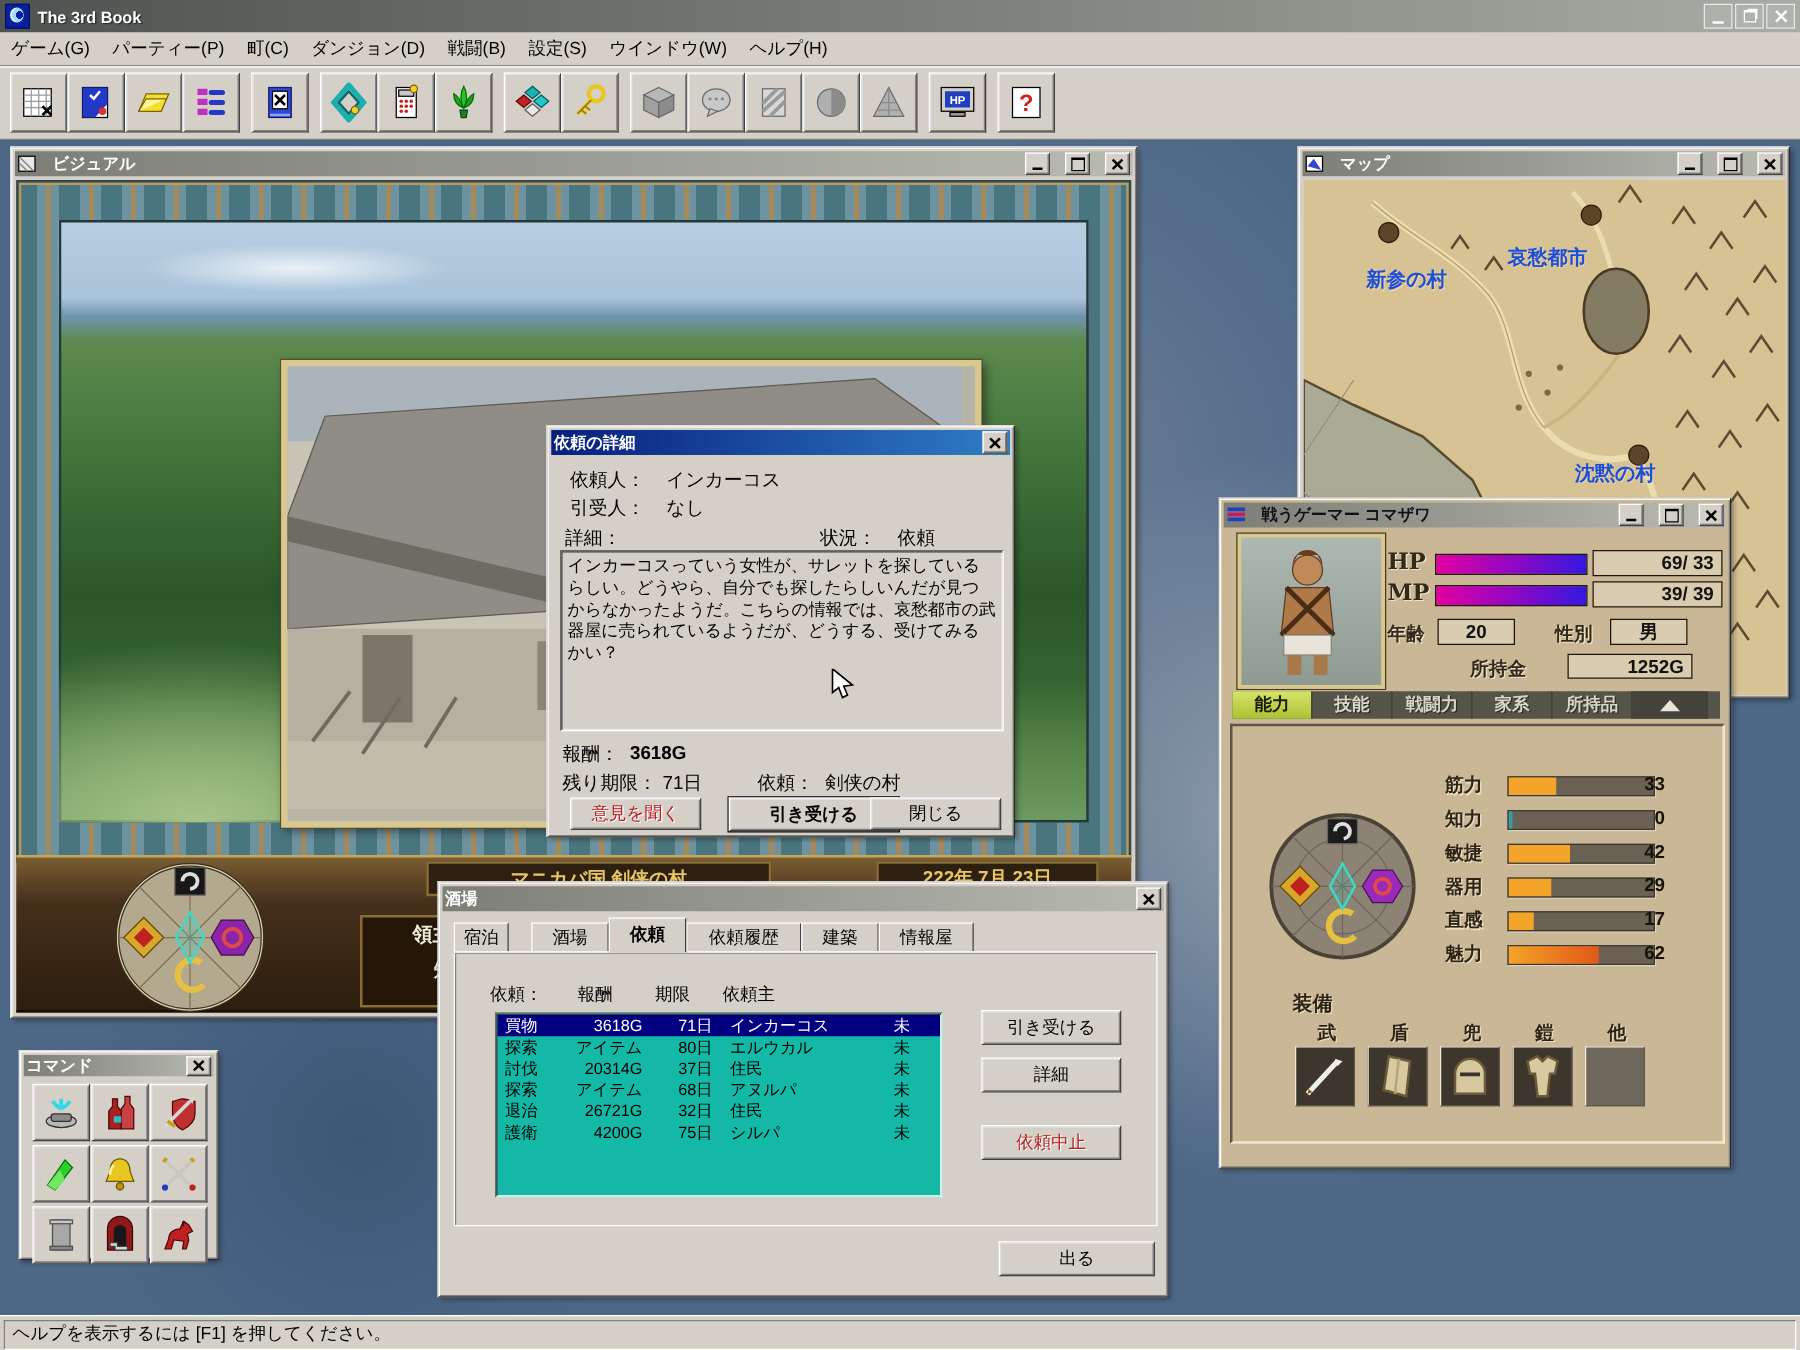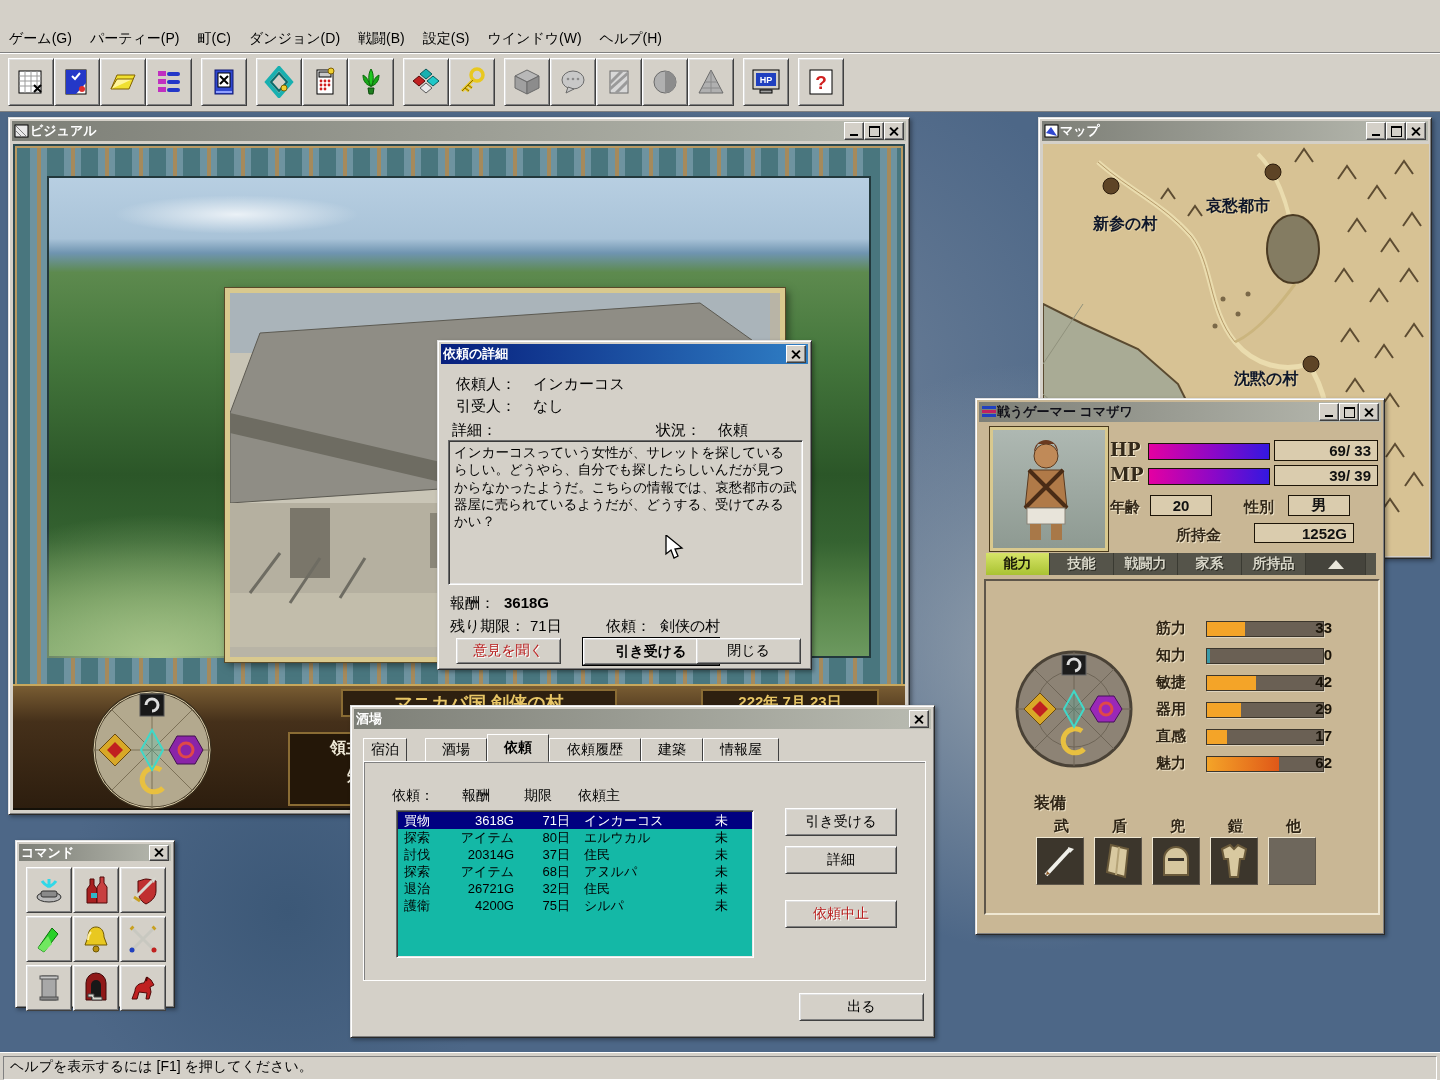--- a/index.html
+++ b/index.html
@@ -32,21 +32,21 @@
   #statusbar{position:absolute;left:0;top:1052px;width:1440px;height:28px;background:#d4d0c8;border-top:1px solid #fff;box-sizing:border-box;padding:3px;}
   #statusbar .field{height:20px;border:1px solid;border-color:#808080 #fff #fff #808080;padding:1px 6px;font-size:14px;}
   
   #mdi{position:absolute;left:0;top:112px;width:1440px;height:940px;
     background:radial-gradient(circle 420px at 72% 58%, #93a0ad 0%, rgba(147,160,173,0) 70%),
                radial-gradient(circle 300px at 20% 85%, #3c5877 0%, rgba(60,88,119,0) 75%),
                radial-gradient(circle 500px at 55% 30%, #6d8098 0%, rgba(109,128,152,0) 70%),
                #4d6787;overflow:hidden;}
   .win{position:absolute;background:#d4d0c8;border:1px solid;border-color:#dfdfdf #2a2a2a #2a2a2a #dfdfdf;
     box-shadow:inset 1px 1px 0 #fff, inset -1px -1px 0 #808080, 2px 2px 4px rgba(0,0,0,.35);box-sizing:border-box;}
-  .tb{height:20px;margin:3px;display:flex;align-items:center;padding:0 2px;color:#fff;font-weight:bold;font-size:13px;gap:0;}
+  .tb{height:20px;margin:3px;display:flex;align-items:center;padding:0 2px;color:#fff;font-weight:bold;font-size:13px;gap:12px;}
   .tb.inactive{background:linear-gradient(90deg,#7d7f77,#b9bbb1);}
   .tb.active{background:linear-gradient(90deg,#071f7d,#2f7ec4);}
   .tb .cap{flex:1;white-space:nowrap;overflow:hidden;}
   .cbtn{width:18px;height:16px;background:#d4d0c8;border:1px solid;border-color:#fff #404040 #404040 #fff;
     box-shadow:inset -1px -1px 0 #808080;display:flex;align-items:center;justify-content:center;}
   .cbtn .g-min{background:#000;margin-top:8px;width:8px;}
   .cbtn .g-max{border-color:#000;}
   .xg{position:relative;width:9px;height:9px;}
   .xg:before,.xg:after{content:"";position:absolute;left:3.5px;top:-1px;width:2px;height:11px;background:#000;}
   .xg:before{transform:rotate(45deg);} .xg:after{transform:rotate(-45deg);}
@@ -98,27 +98,42 @@
   
   .cmdbtn{width:44px;height:44px;background:#d4d0c8;border:1px solid;border-color:#fff #404040 #404040 #fff;
     box-shadow:inset 1px 1px 0 #dfdfdf, inset -1px -1px 0 #808080;display:flex;align-items:center;justify-content:center;}
   
   .lrow{display:flex;height:17px;line-height:17px;font-size:13px;white-space:nowrap;}
   .lrow.sel{background:#000080;color:#fff;}
   .lrow span{display:inline-block;}
   .c1{width:46px;padding-left:6px;} .c2{width:64px;text-align:right;} .c3{width:56px;text-align:right;} .c4{width:125px;padding-left:14px;} .c5{flex:1;text-align:left;padding-left:6px;}
   .qd-lbl{position:absolute;font-size:15px;}
   #cursor{position:absolute;z-index:99;}
-  .maplabel{position:absolute;font-weight:bold;font-size:16px;color:#0f172a;text-shadow:1px 1px 0 rgba(230,214,170,.8);white-space:nowrap;z-index:3;}
+  .maplabel{position:absolute;font-weight:bold;font-size:16px;color:#1d4ed8;text-shadow:1px 1px 0 rgba(230,214,170,.8);white-space:nowrap;z-index:3;}
 </style>
 </head>
 <body>
 
 <div id="screen">
 
+  <div id="titlebar">
+    <div class="applogo"></div>
+    <div class="ttl">The 3rd Book</div>
+    <div class="wbtns">
+      <div class="obtn">
+          <div class="g-min"></div>
+        </div>
+      <div class="obtn">
+          <div class="g-rest"></div>
+        </div>
+      <div class="obtn">
+          <div class="xglyph"></div>
+        </div>
+    </div>
+  </div>
 
   <div id="menubar">
     <span class="mi">ゲーム(G)</span>
     <span class="mi">パーティー(P)</span>
     <span class="mi">町(C)</span>
     <span class="mi">ダンジョン(D)</span>
     <span class="mi">戦闘(B)</span>
     <span class="mi">設定(S)</span>
     <span class="mi">ウインドウ(W)</span>
     <span class="mi">ヘルプ(H)</span>
@@ -325,21 +340,21 @@
             </g>
           <rect x="55" y="10" width="24" height="22" fill="#181818" stroke="#555"></rect>
           <path d="M61 21a6 6 0 1 1 6 6" stroke="#ddd" stroke-width="3" fill="none"></path>
           <polygon points="14,66 30,50 46,66 30,82" fill="#d8a828" stroke="#6a4a10"></polygon>
           <polygon points="22,66 30,58 38,66 30,74" fill="#c02020"></polygon>
           <polygon points="92,52 110,52 118,66 110,80 92,80 84,66" fill="#8a24a8" stroke="#40104e"></polygon>
           <circle cx="101" cy="66" r="7" fill="none" stroke="#e04848" stroke-width="3"></circle>
           <path d="M78 104a12 12 0 1 1-2-18" stroke="#e8c040" stroke-width="5" fill="none"></path>
           <polygon points="67,46 78,66 67,86 56,66" fill="rgba(64,216,200,.25)" stroke="#40d8c8" stroke-width="2"></polygon>
         </svg>
-        <div class="plate" style="left:328px;top:5px;width:276px;height:28px;font-size:18px;">
+        <div class="plate" style="left:328px;top:5px;width:276px;height:28px;font-size:15px;">
           <span>マニカバ国 剣侠の村</span>
         </div>
         <div class="plate" style="left:688px;top:5px;width:178px;height:26px;font-size:15px;">
           <span>222年 7月 23日</span>
         </div>
         <div class="plate" style="left:275px;top:48px;width:84px;height:74px;flex-direction:column;align-items:flex-end;justify-content:flex-start;padding:4px 8px;background:#241708;color:#f0ead8;">
           <span style="font-size:16px;">領主</span>
           <span style="font-size:15px;margin-top:8px;">知</span>
         </div>
       </div>
@@ -391,21 +406,21 @@
           <circle cx="230" cy="28" r="8" fill="#5e4426" stroke="#2c1c0c"></circle>
           <circle cx="268" cy="220" r="8" fill="#5e4426" stroke="#2c1c0c"></circle>
           <g>
             <path d="M78 330l46 0-8 12-32 0z" fill="#ece2ca" stroke="#4a3a22" stroke-width="2"></path>
             <path d="M90 330V302M110 330V296" stroke="#4a3a22" stroke-width="2"></path>
             <path d="M90 305l-12 16h12zM110 300l14 20h-14z" fill="#f4ecd8" stroke="#4a3a22"></path>
           </g>
         </svg>
         <div class="maplabel" style="left:50px;top:70px;">新参の村</div>
         <div class="maplabel" style="left:163px;top:52px;">哀愁都市</div>
-        <div class="maplabel" style="left:191px;top:225px;">沈黙の村</div>
+        <div class="maplabel" style="left:217px;top:225px;">沈黙の村</div>
       </div>
     </div>
 
     <div class="win parch" id="charwin" style="left:975px;top:286px;width:410px;height:537px;z-index:3;background:#c9b795;">
       <div class="tb inactive" style="color:#101018;">
         <svg width="16" height="14">
             <rect x="1" y="1" width="14" height="3" fill="#2040c0"></rect>
             <rect x="1" y="5" width="14" height="3" fill="#c02060"></rect>
             <rect x="1" y="9" width="14" height="3" fill="#2040c0"></rect>
           </svg>

